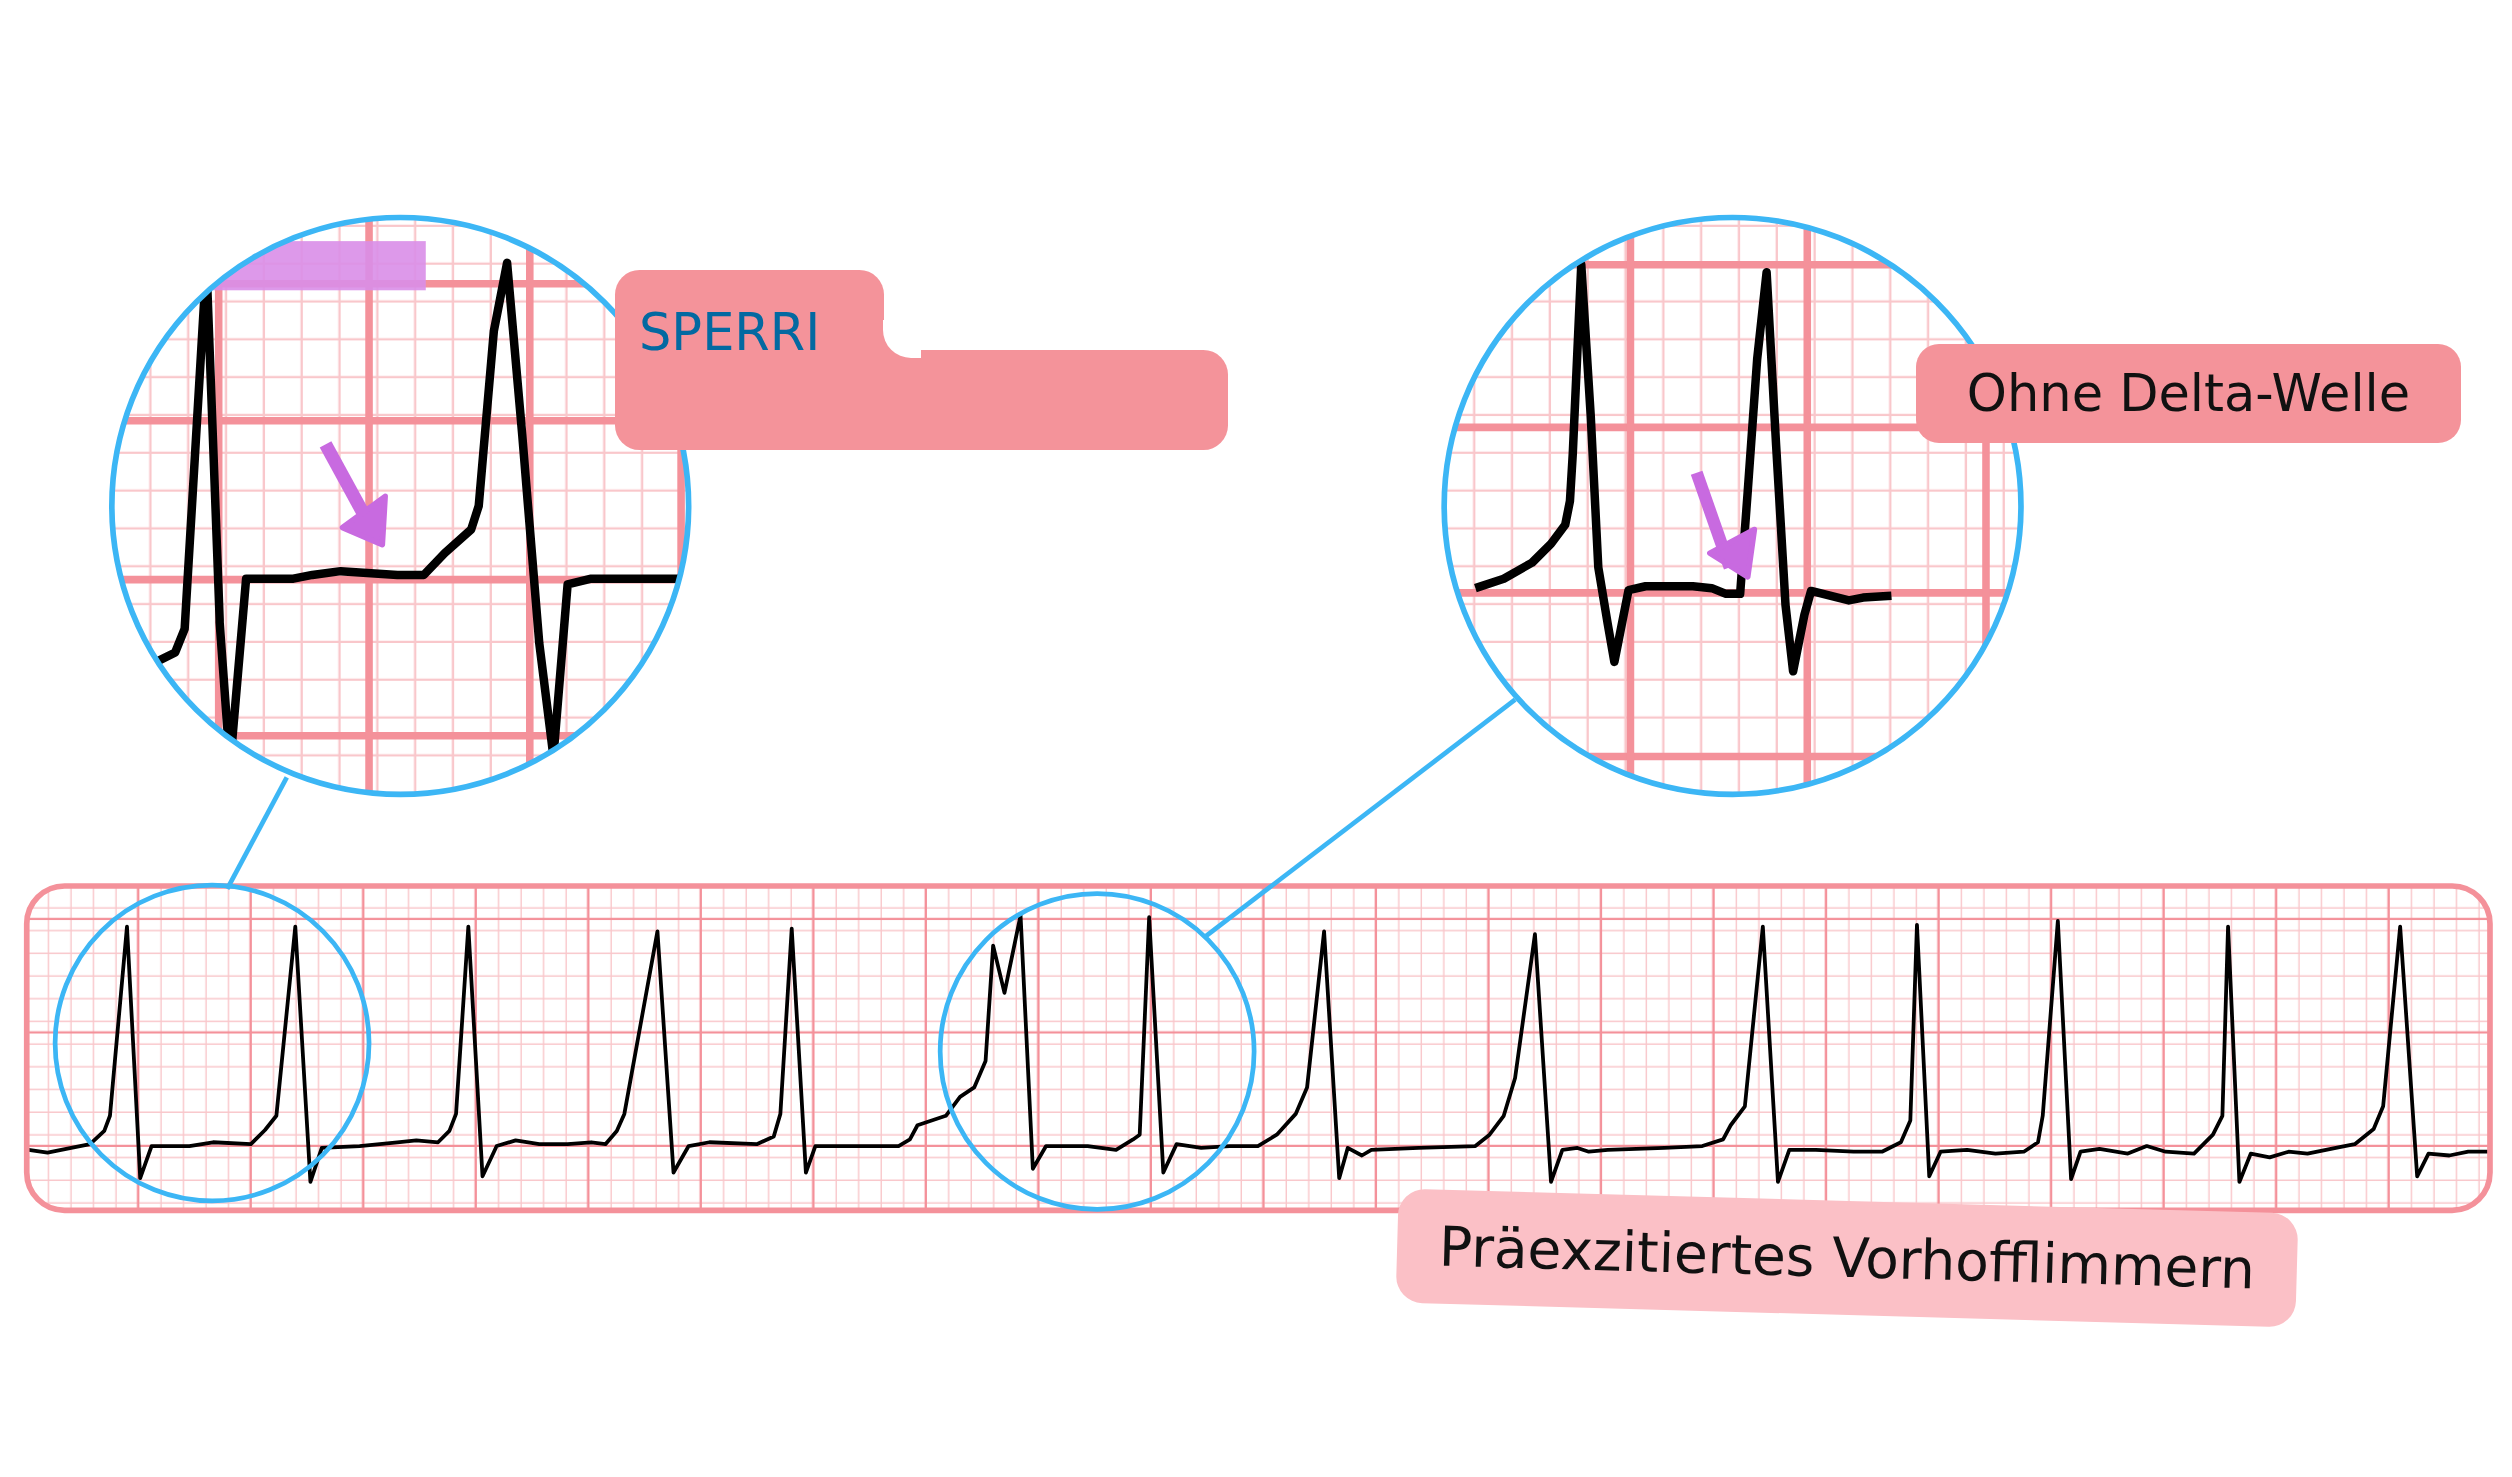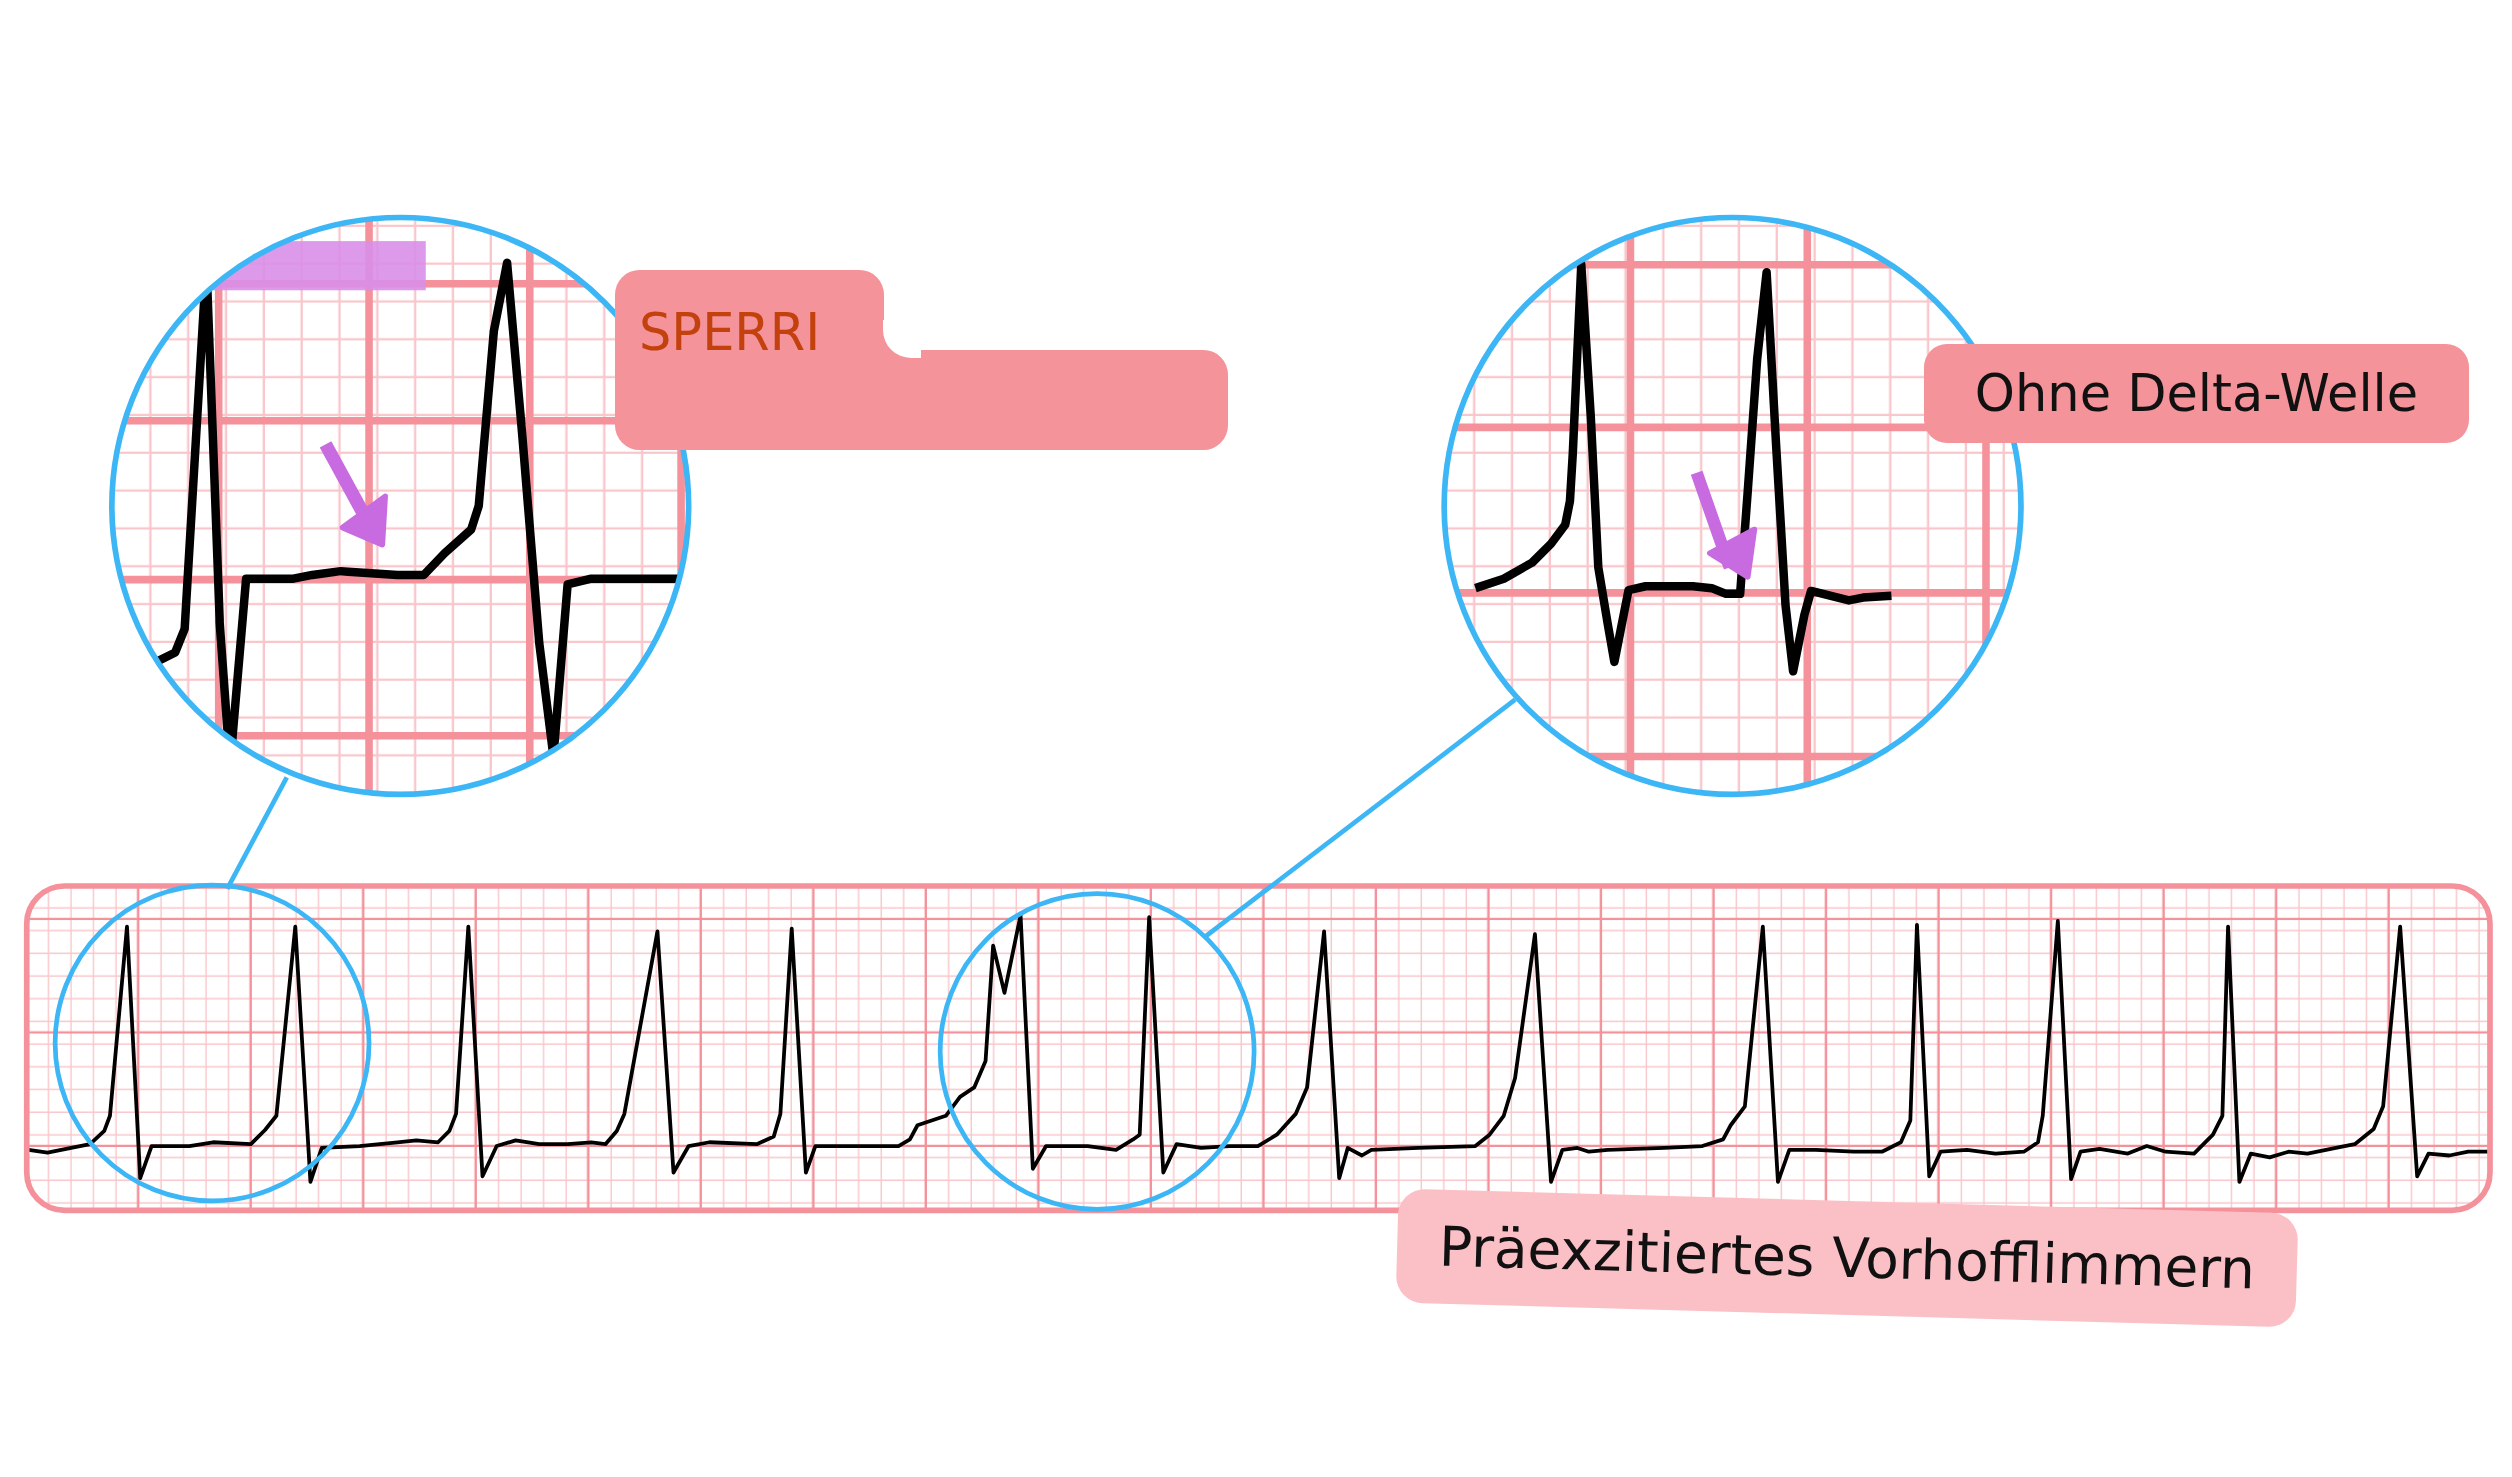--- a/index.html
+++ b/index.html
@@ -7,24 +7,24 @@
          font-family: "DejaVu Sans", sans-serif; }
   svg.canvas { position: absolute; left: 0; top: 0; }
   .label { position: absolute; background: #f4939a; color: #111;
            font-family: "DejaVu Sans", sans-serif; font-size: 51px; line-height: 1.0; }
   .sperri-top { left: 615px; top: 270px; width: 269px; height: 114px; border-radius: 24.6px 24.6px 0 0; }
   .sperri-bottom { left: 615px; top: 350px; width: 613px; height: 100px; border-radius: 0 24.6px 24.6px 24.6px; }
   .sperri-notch { position:absolute; left: 883px; top: 320px; width: 38px; height: 38px;
                   background: #f4939a; }
   .sperri-notch::after { content:""; position:absolute; left:0; top:0; width:38px; height:38px;
                   background:#fff; border-bottom-left-radius: 28px; }
-  .sperri-text { position: absolute; left: 639px; top: 293px; font-size: 51px; color: #c2410c; line-height: 79px; }
+  .sperri-text { position: absolute; left: 639px; top: 293px; font-size: 51px; color: #0369a1; line-height: 79px; }
   .sperri-text div { white-space: nowrap; }
   .delta { left: 1916px; top: 344px; width: 545px; height: 99px; border-radius: 23px;
-           display:flex; align-items:center; justify-content:center; white-space: nowrap; margin-left: 8px; }
+           display:flex; align-items:center; justify-content:center; white-space: nowrap; }
   .praex { left: 1397px; top: 1201px; width: 900px; height: 114px; border-radius: 26.5px;
            background: #fbc0c6; display:flex; align-items:center; justify-content:center;
            transform: rotate(1.6deg); transform-origin: center; font-size: 55px; white-space: nowrap; }
 </style>
 </head>
 <body>
 
 <svg class="canvas" width="2512" height="1477" viewBox="0 0 2656 1562">
   <defs>
     <pattern id="minorGrid" width="23.8" height="24" patternUnits="userSpaceOnUse" x="28" y="937">

